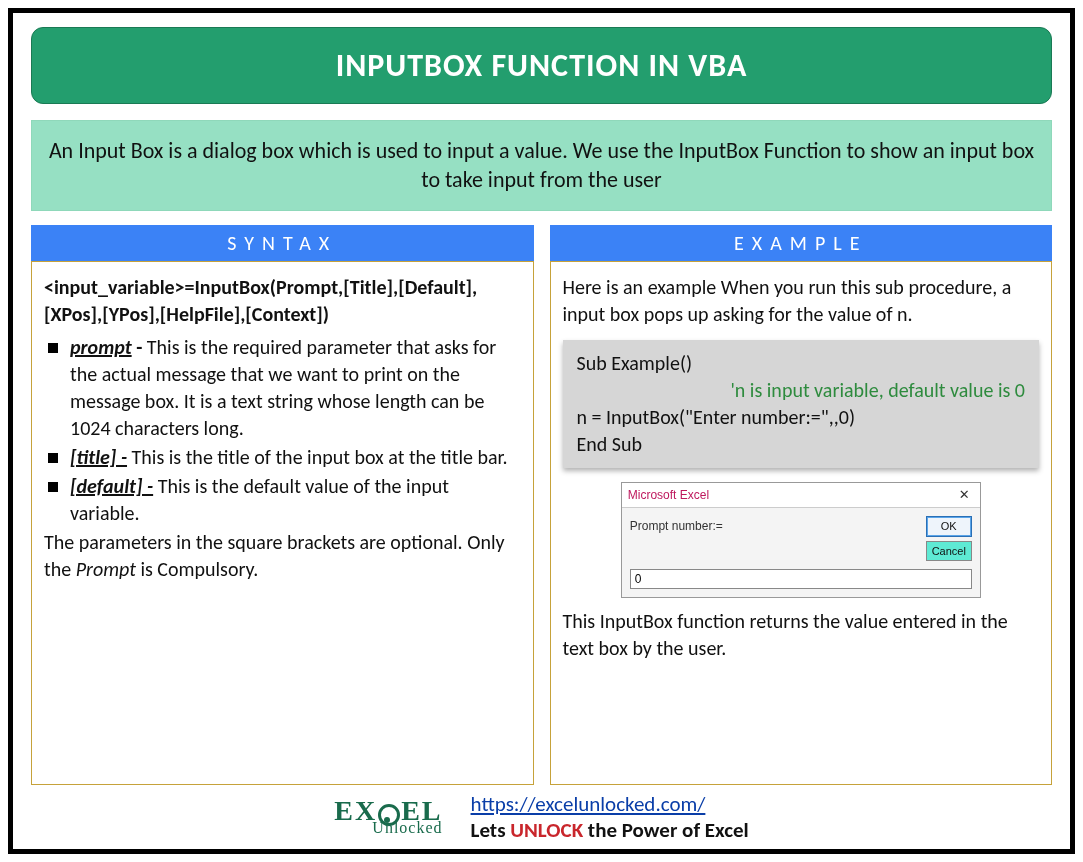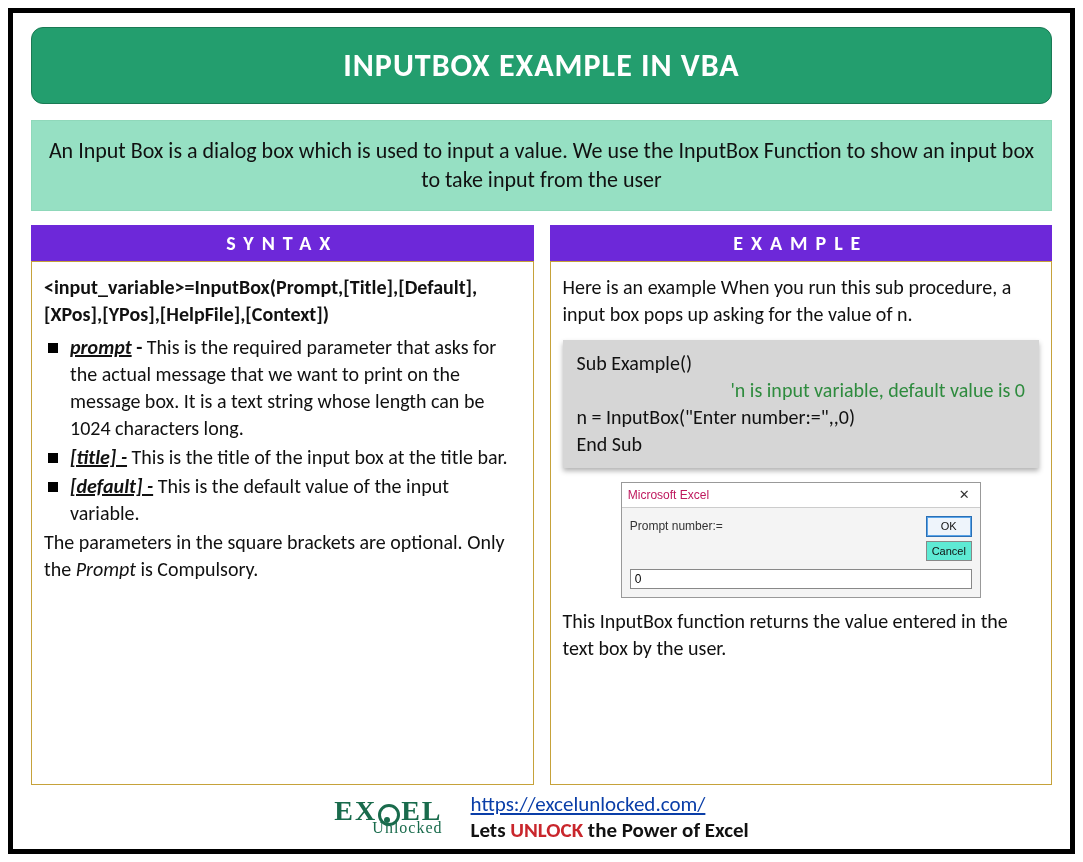--- a/index.html
+++ b/index.html
@@ -45,24 +45,24 @@
     margin-top: 14px;
     flex: 1;
     min-height: 0;
   }
   .col {
     flex: 1;
     display: flex;
     flex-direction: column;
   }
   .col-header {
-    background: #6d28d9;
+    background: #3b82f6;
     color: #fff;
     text-align: center;
-    font-weight: 700;
+    font-weight: 400;
     font-size: 20px;
     letter-spacing: 8px;
     padding: 6px 0;
   }
   .col-body {
     border: 1px solid #c6a23a;
     padding: 12px 12px;
     font-size: 20px;
     line-height: 1.35;
     flex: 1;
@@ -177,21 +177,21 @@
   .footer-text .url { color: #0a3ea8; font-weight: 400; font-size: 21px; text-decoration: underline; }
   .footer-text .tagline { font-size: 21px; font-weight: 700; color: #111; }
   .footer-text .tagline .unlock { color: #c9262c; }
   .italic { font-style: italic; }
 </style>
 </head>
 <body>
 
 <div class="outer">
 
-  <div class="title-bar">INPUTBOX EXAMPLE IN VBA</div>
+  <div class="title-bar">INPUTBOX FUNCTION IN VBA</div>
 
   <div class="intro">An Input Box is a dialog box which is used to input a value. We use the InputBox Function to show an input box to take input from the user</div>
 
   <div class="columns">
 
     <div class="col">
       <div class="col-header">SYNTAX</div>
       <div class="col-body">
         <div class="syntax-sig">&lt;input_variable&gt;=InputBox(Prompt,[Title],[Default],[XPos],[YPos],[HelpFile],[Context])</div>
 

